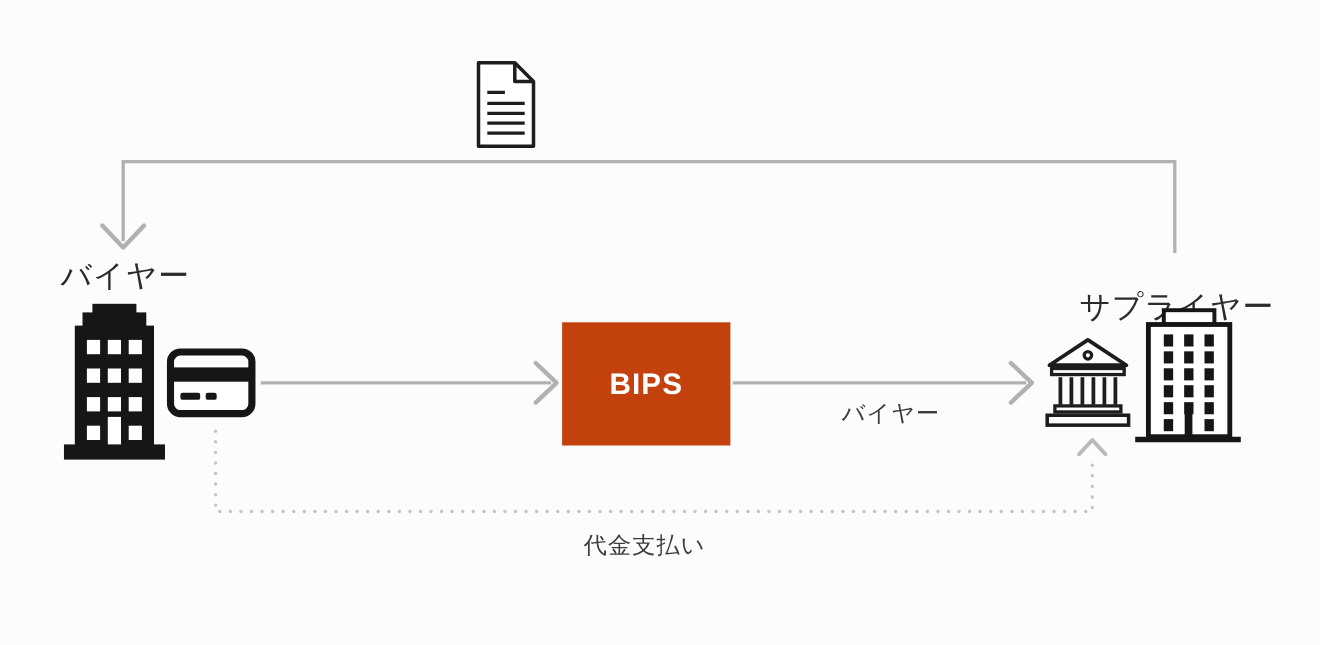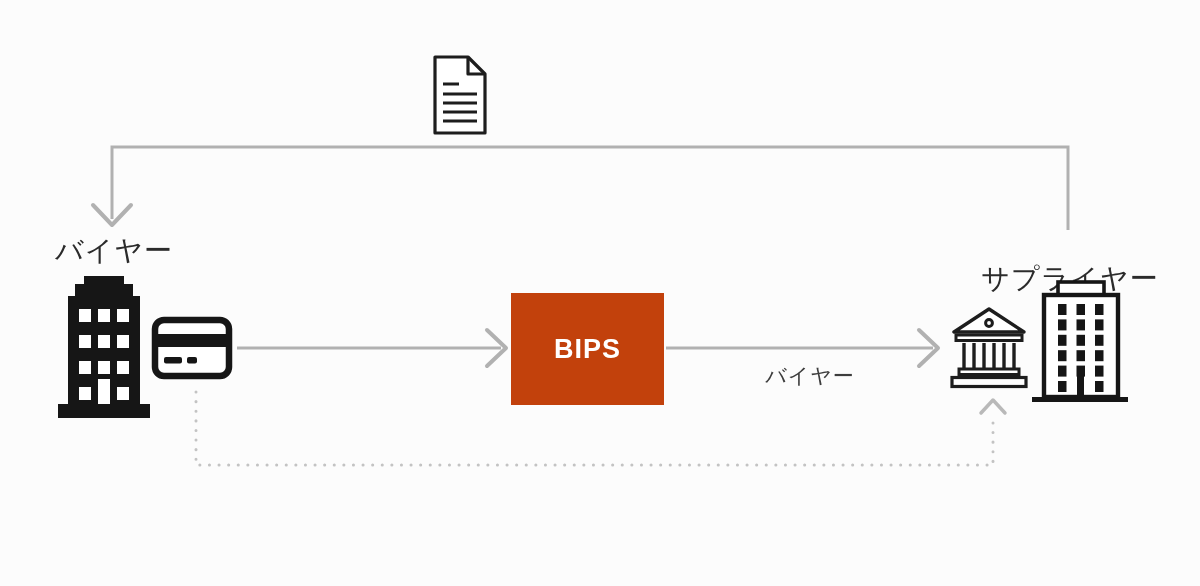--- a/index.html
+++ b/index.html
@@ -165,14 +165,15 @@
       <rect x="29" y="86.6" width="8.5" height="11"></rect>
         <rect x="47.5" y="86.6" width="8.5" height="11"></rect>
         <rect x="66" y="86.6" width="8.5" height="11"></rect>
       <rect x="29" y="102" width="8.5" height="11"></rect>
         <rect x="66" y="102" width="8.5" height="11"></rect>
       <rect x="48" y="97" width="7" height="21"></rect>
     </g>
     <line x1="3" y1="120.5" x2="99" y2="120.5" stroke="#161616" stroke-width="5"></line>
   </svg>
 
+  <div class="label centered" style="left:586px;top:482px">代金支払い</div>
 
 </div>
 
 </body></html>

